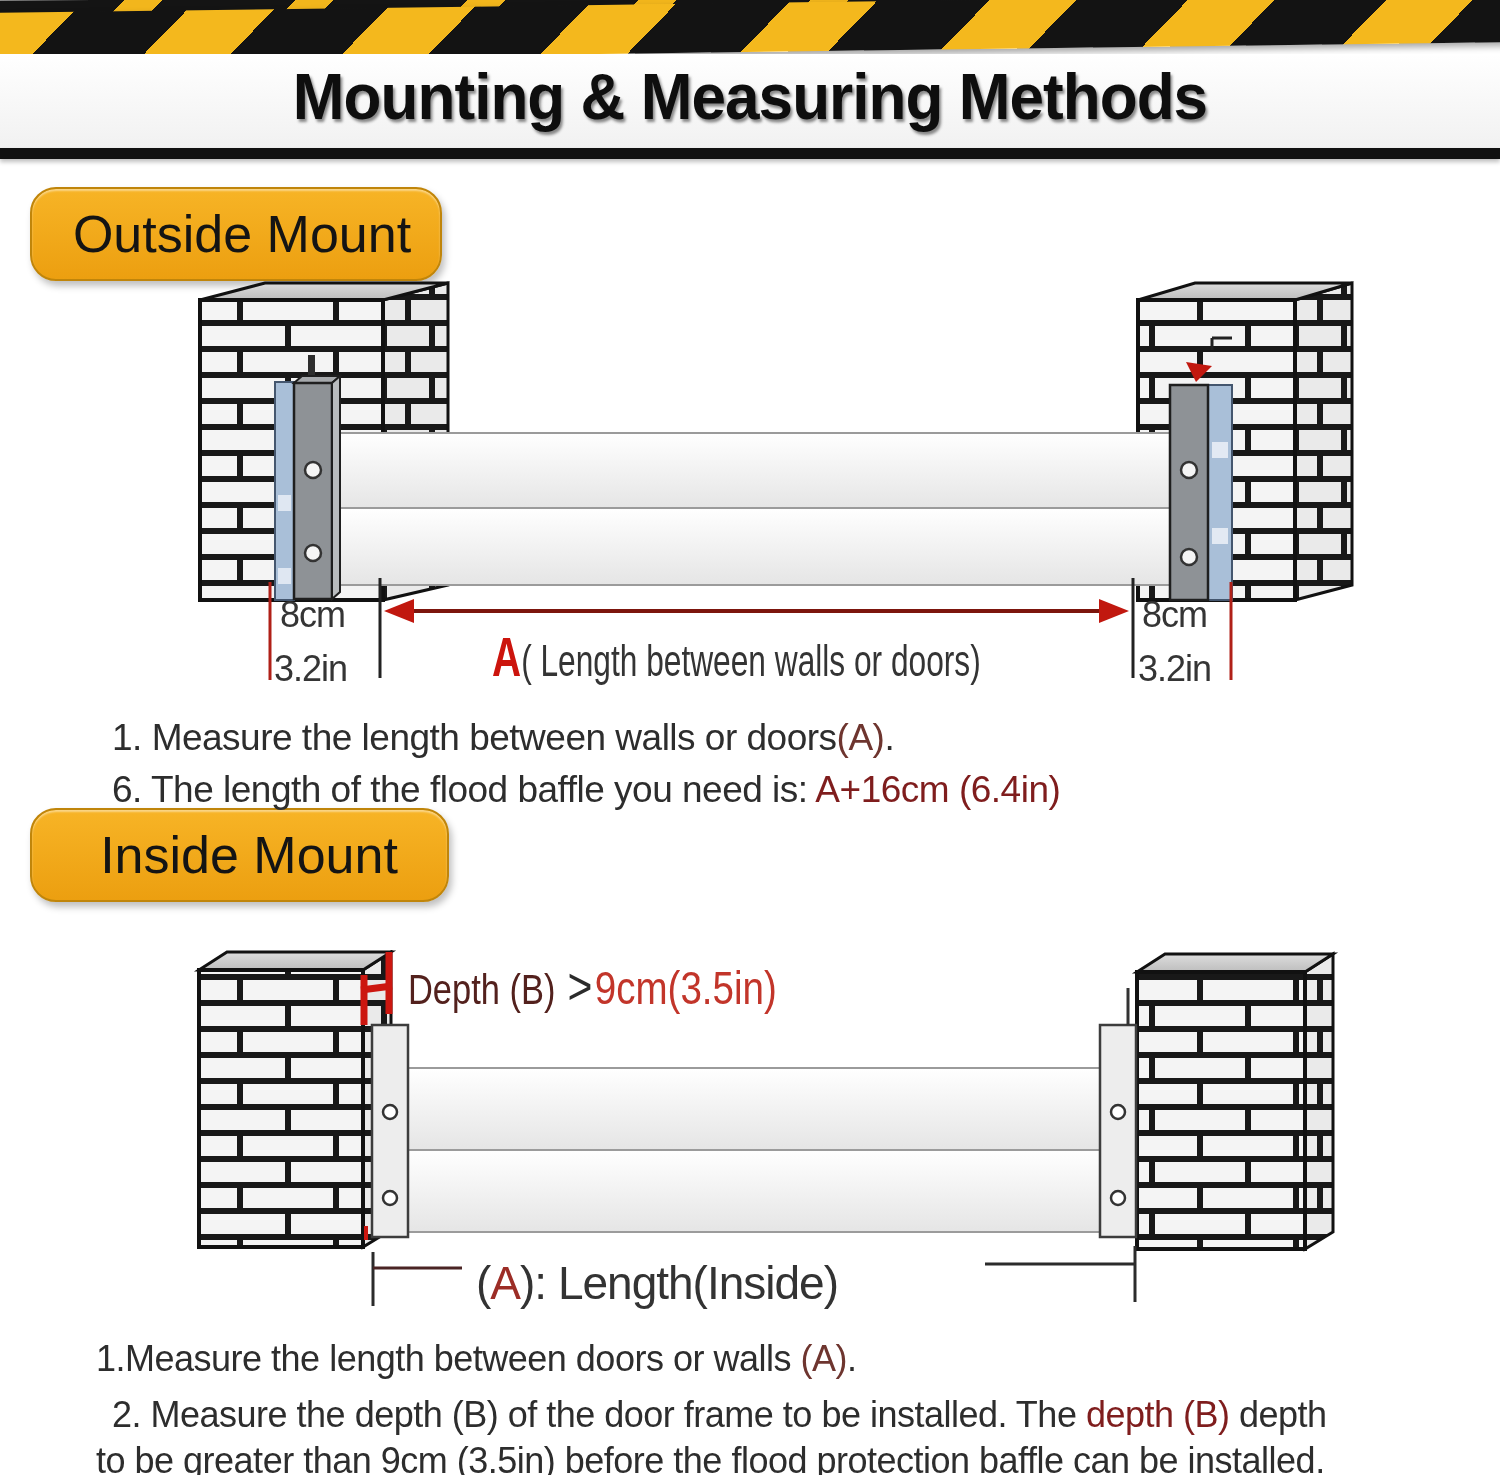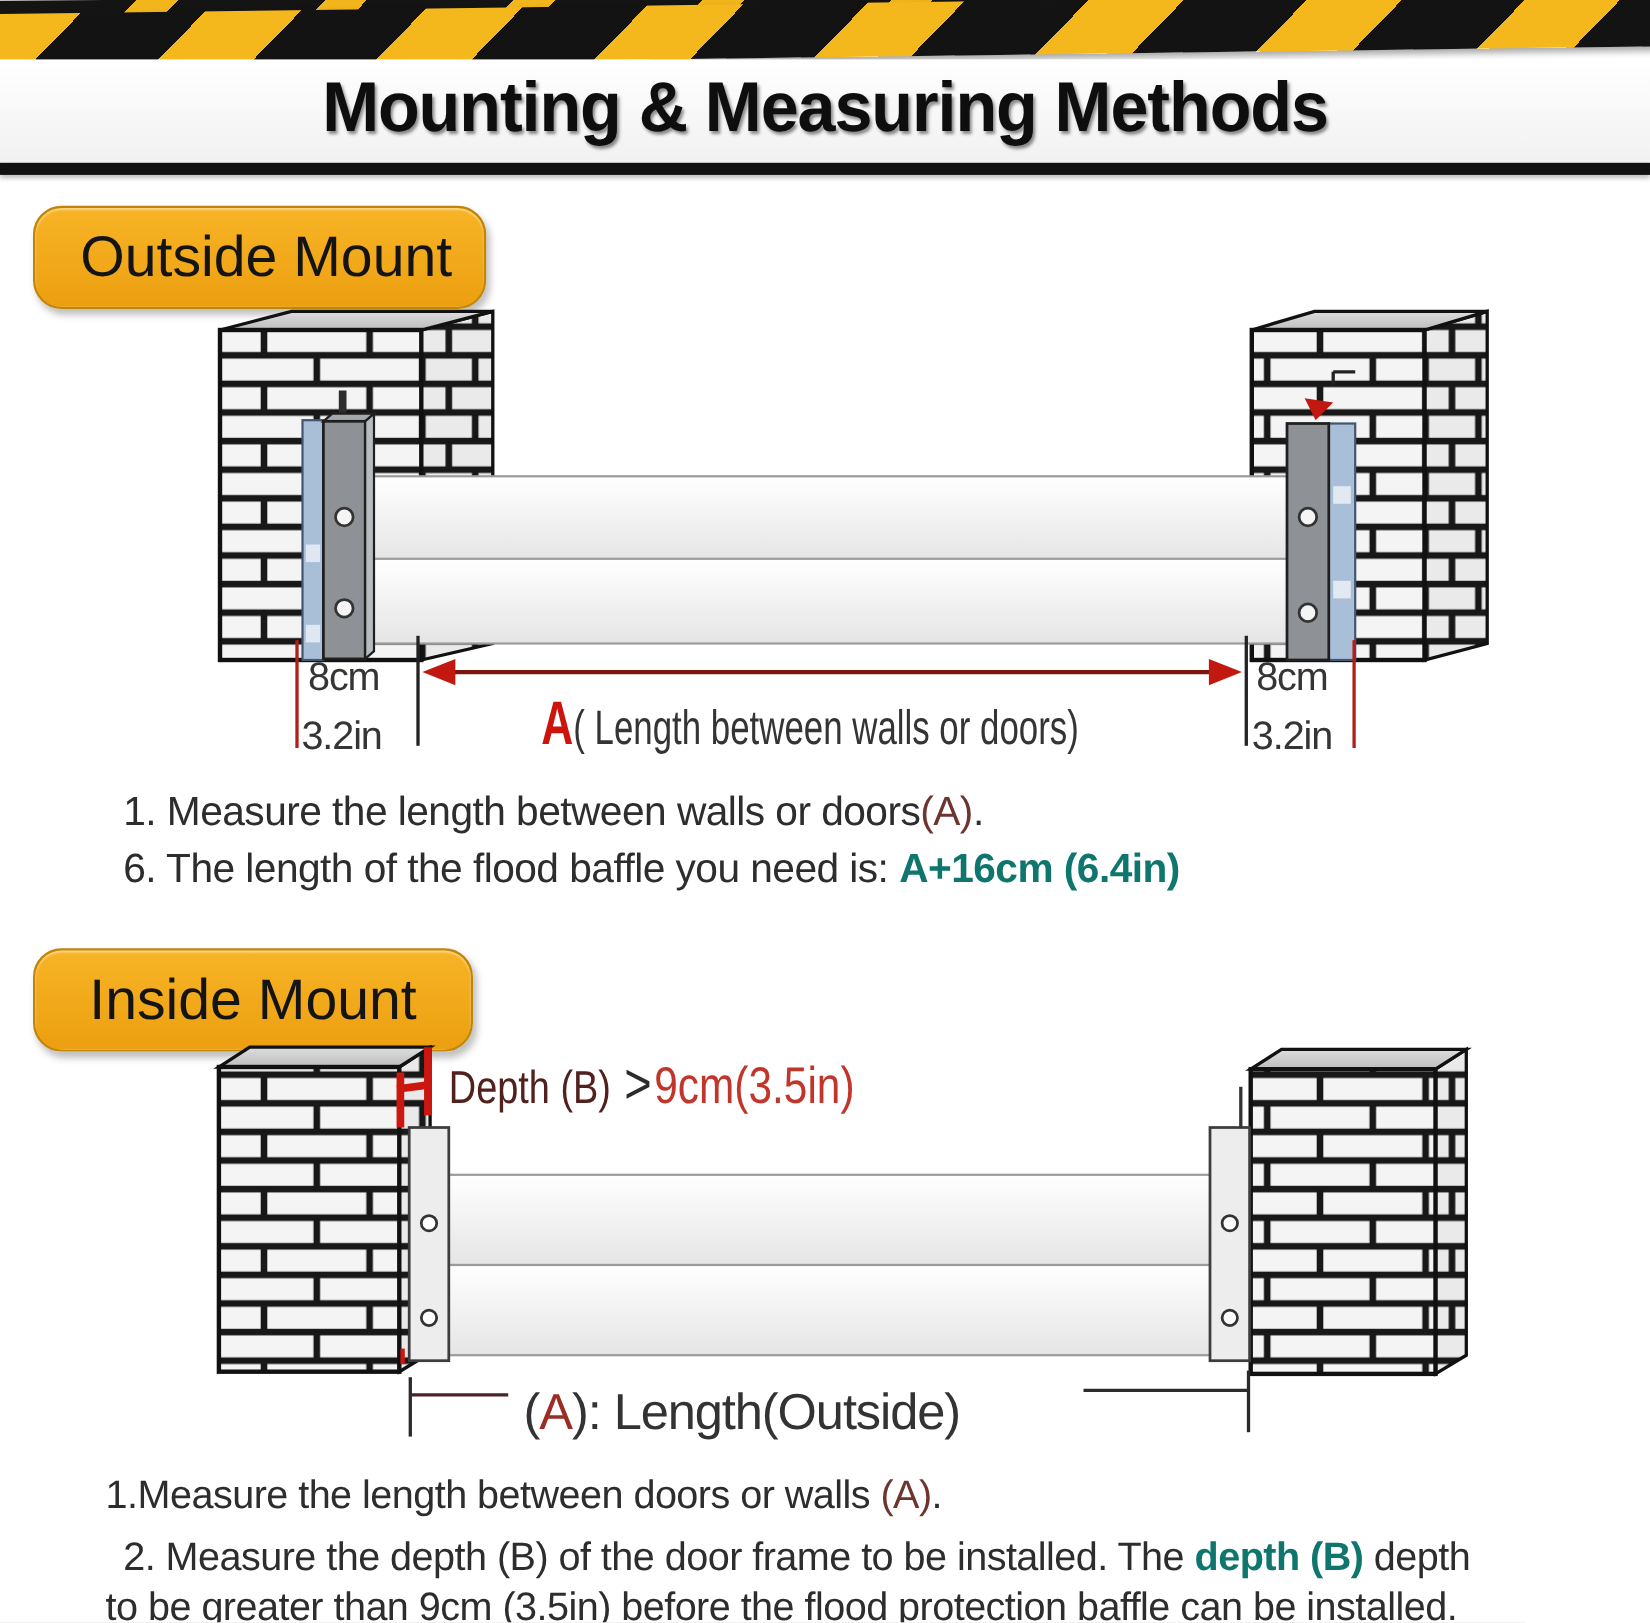--- a/index.html
+++ b/index.html
@@ -38,21 +38,21 @@
   
   .badge{
     position:absolute;left:30px;width:396px;height:90px;
     background:linear-gradient(180deg,#f7b426,#ec9f10);
     border:2px solid #c0850a;border-radius:26px;
     box-shadow:3px 5px 7px rgba(0,0,0,0.25), inset 0 2px 2px rgba(255,255,255,0.45);
     display:flex;align-items:center;justify-content:center;
     font-size:52px;color:#141414;letter-spacing:0px;white-space:nowrap;
   }
   .badge-outside{top:187px;padding-left:12px;}
-  .badge-inside{top:862px;}
+  .badge-inside{top:808px;padding-left:19px;}
   
   .diagram{position:absolute;left:0;}
   .d1{top:270px;}
   .d2{top:950px;}
   
   .dim-label{position:absolute;font-size:36px;color:#353535;letter-spacing:-1px;white-space:nowrap;}
   .d1-left-cm{left:280px;top:594px;}
   .d1-left-in{left:274px;top:648px;}
   .d1-right-cm{left:1142px;top:594px;}
   .d1-right-in{left:1138px;top:648px;}
@@ -72,21 +72,21 @@
   .length-label{position:absolute;left:476px;top:1256px;white-space:nowrap;font-size:46px;color:#333333;letter-spacing:-1px;}
   .length-label .a{color:#9c2d26;}
   
   .steps{position:absolute;letter-spacing:-0.5px;color:#2d2d2d;}
   .steps-outside{left:112px;top:712px;font-size:37px;line-height:52px;}
   .steps-inside{left:96px;top:1336px;font-size:36px;line-height:46px;}
   .steps .ln{white-space:nowrap;}
   .steps-inside .ln1{margin-left:0;}
   .steps-inside .ln2{margin-left:16px;margin-top:10px;}
   .steps-inside .ln3{margin-left:0px;}
-  .maroon{color:#0f766e;font-weight:bold;}
+  .maroon{color:#7f1d1d;}
   .maroon-dark{color:#6e352f;}
 </style>
 </head>
 <body>
 
 <div class="canvas">
 
   <div class="tape-sliver"></div>
   <div class="tape-band"></div>
   <div class="title-band"></div>
@@ -249,21 +249,21 @@
       <line x1="1135" y1="296" x2="1135" y2="352" stroke="#2b2b2b" stroke-width="3"></line>
       <line x1="373" y1="318" x2="462" y2="318" stroke="#4a2424" stroke-width="3"></line>
       <line x1="985" y1="314" x2="1135" y2="314" stroke="#2b2b2b" stroke-width="3"></line>
     </g>
   </svg>
 
   <div class="depth-label">
     <span class="lbl">Depth (B) </span><span class="gt">&gt;</span><span class="val">9cm(3.5in)</span>
   </div>
   <div class="length-label">
-    <span>(</span><span class="a">A</span><span>): Length(Outside)</span>
+    <span>(</span><span class="a">A</span><span>): Length(Inside)</span>
   </div>
 
   <div class="steps steps-inside">
     <div class="ln ln1"><span>1.Measure the length between doors or walls </span><span class="maroon-dark">(A)</span><span>.</span></div>
     <div class="ln ln2"><span>2. Measure the depth (B) of the door frame to be installed. The </span><span class="maroon">depth (B)</span><span> depth</span></div>
     <div class="ln ln3">to be greater than 9cm (3.5in) before the flood protection baffle can be installed.</div>
   </div>
 
 </div>
 

